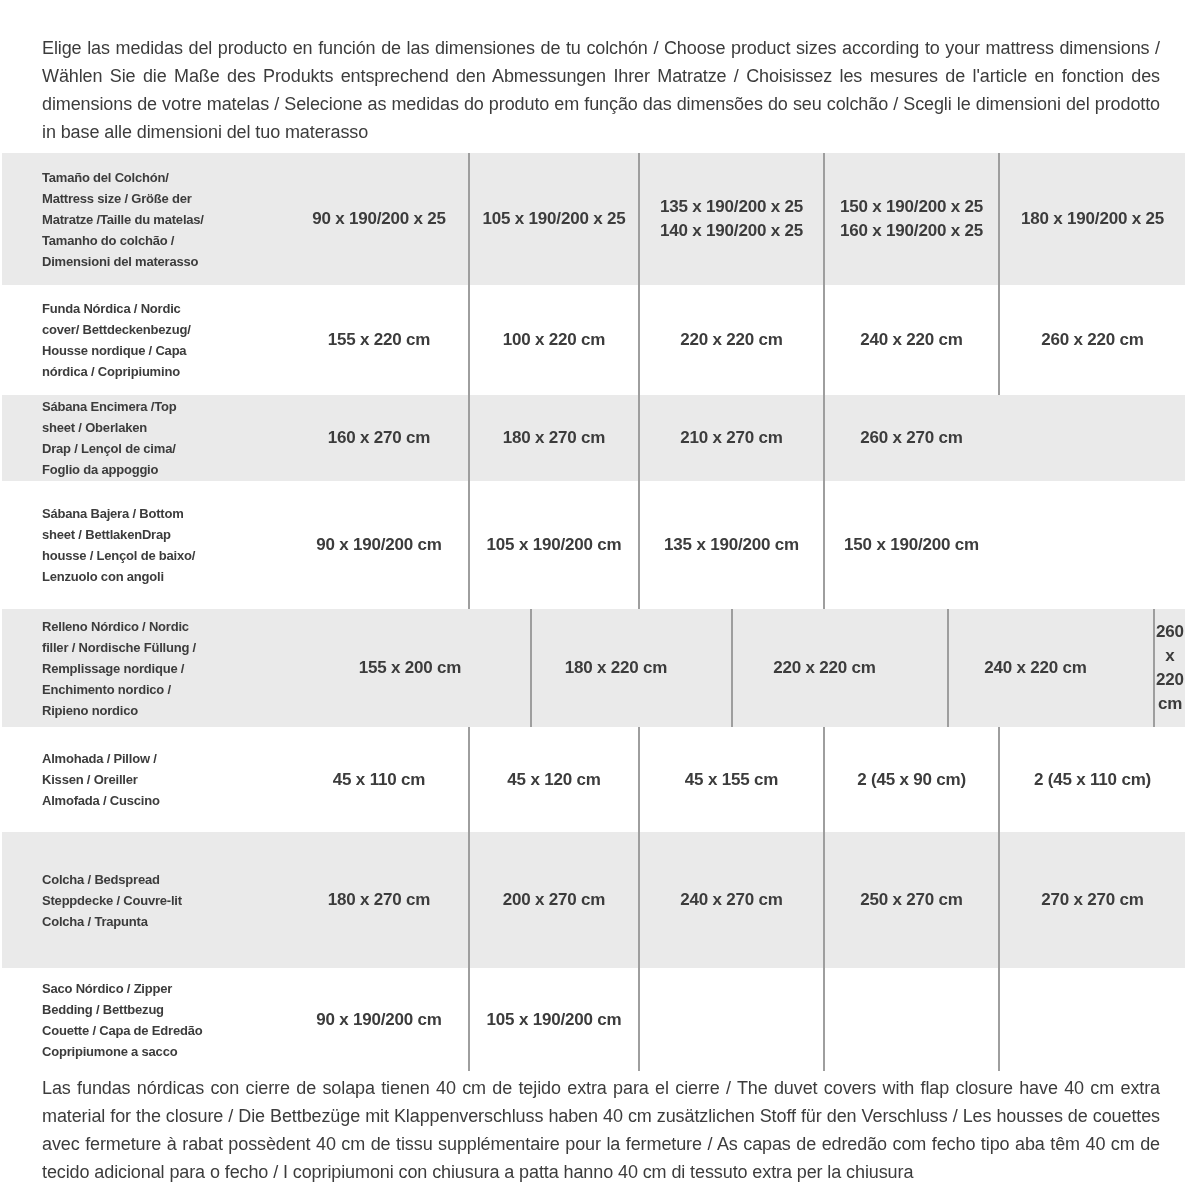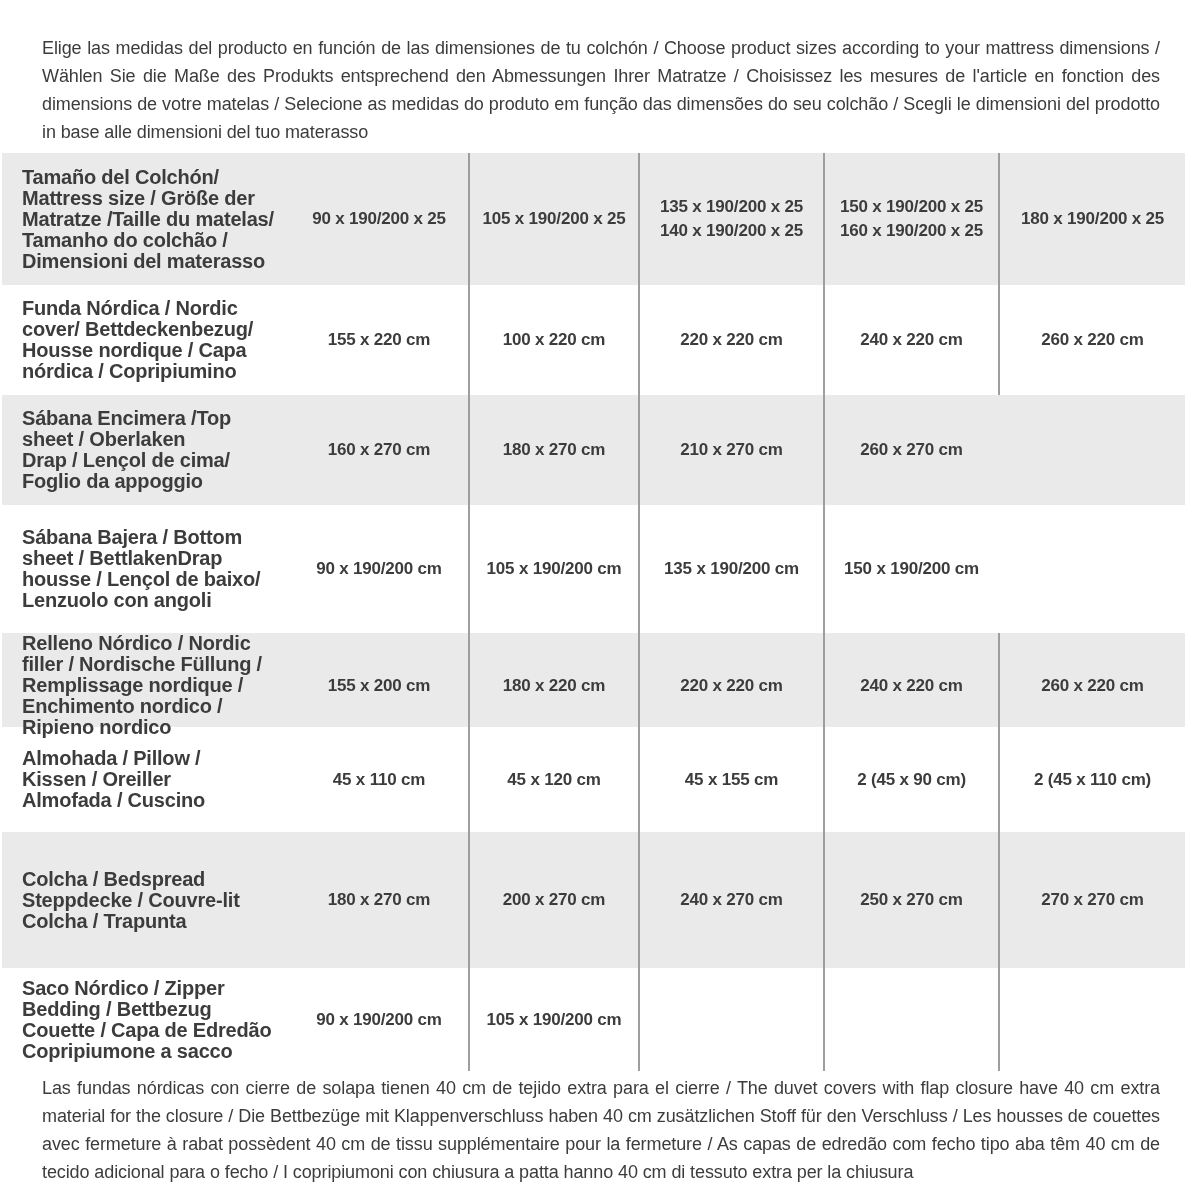--- a/index.html
+++ b/index.html
@@ -34,38 +34,38 @@
     top:153px;left:2px;
     width:1183px;
   }
   .trow{
     display:grid;
     grid-template-columns:288px 178px 170px 185px 175px 1fr;
   }
   .trow:nth-child(odd){background:var(--row_shade);}
   .trow:nth-child(1){height:132px;}
   .trow:nth-child(2){height:110px;}
-  .trow:nth-child(3){height:110px;}
+  .trow:nth-child(3){height:86px;}
   .trow:nth-child(4){height:128px;}
-  .trow:nth-child(5){height:94px;}
+  .trow:nth-child(5){height:118px;gap:31px;}
   .trow:nth-child(6){height:105px;}
   .trow:nth-child(7){height:136px;}
   .trow:nth-child(8){height:103px;}
   .cell{
     display:flex;
     align-items:center;
     white-space:pre-line;
     font-weight:bold;
     color:var(--text);
     box-sizing:border-box;
   }
   .cell.label{
-    padding-left:20px;
+    padding-left:40px;
     padding-right:6px;
-    font-size:20px;
+    font-size:13px;
     line-height:21px;
     letter-spacing:-0.2px;
   }
   .cell.value{
     justify-content:center;
     text-align:center;
     font-size:17px;
     line-height:24px;
     letter-spacing:-0.2px;
   }

